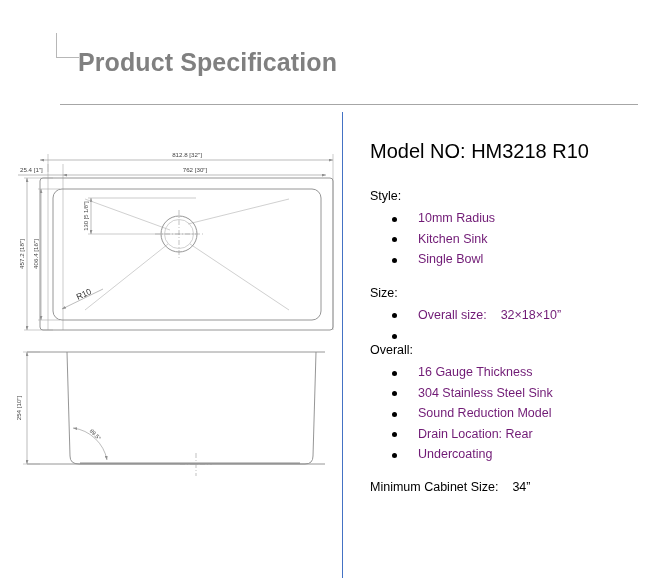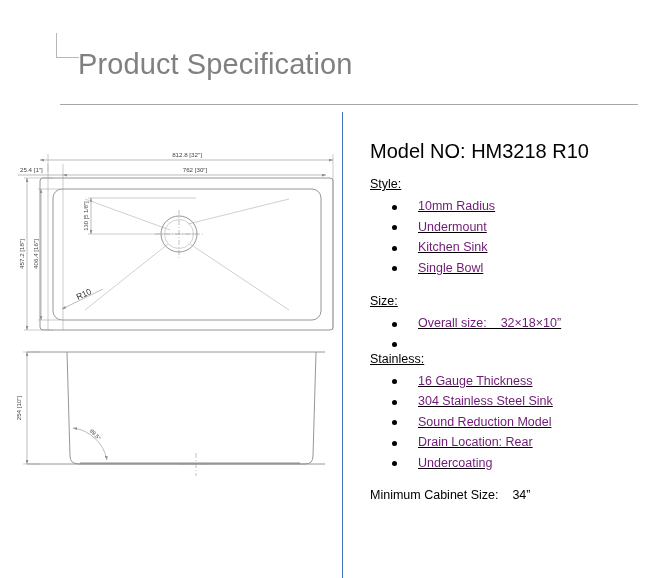--- a/index.html
+++ b/index.html
@@ -14,24 +14,24 @@
     overflow: hidden;
     font-family: "Liberation Sans", sans-serif;
     color: #000;
   }
 
   
   #page-title {
     position: absolute;
     left: 78px;
     top: 48px;
-    font-size: 29px;
+    font-size: 25px;
     color: #808080;
     font-family: "Liberation Sans", sans-serif;
-    font-weight: normal;
+    font-weight: bold;
     letter-spacing: 0.1px;
     white-space: nowrap;
   }
   #corner-bracket {
     position: absolute;
     left: 56px;
     top: 33px;
     width: 22px;
     height: 24px;
     border-left: 1px solid #b7b7b7;
@@ -62,24 +62,24 @@
   #spec-panel {
     position: absolute;
     left: 370px;
     top: 140px;
     width: 286px;
   }
   .model-no {
     font-size: 20px;
     font-family: "Liberation Sans", sans-serif;
     color: #000;
-    margin: 0 0 14px 0;
+    margin: 0 0 26px 0;
     white-space: nowrap;
   }
-  .spec-group { margin-bottom: 15px; text-decoration: underline; }
+  .spec-group { margin-bottom: 15px; }
   .group-heading {
     font-size: 12.5px;
     color: #000;
     margin: 0 0 5px 0;
   }
   ul.spec-list {
     list-style: none;
     margin: 0;
     padding: 0;
   }
@@ -241,36 +241,35 @@
 </div>
 
 <div id="spec-panel">
 
   <div class="model-no">Model NO: HM3218 R10</div>
 
   <div class="spec-group">
     <div class="group-heading">Style:</div>
     <ul class="spec-list">
       <li><span class="bullet-dot"></span><span>10mm Radius</span></li>
-      <li><span class="bullet-dot"></span><span>Undermount</span></li>
       <li><span class="bullet-dot"></span><span>Kitchen Sink</span></li>
       <li><span class="bullet-dot"></span><span>Single Bowl</span></li>
     </ul>
   </div>
 
   <div class="spec-group" style="margin-top:16px;">
     <div class="group-heading">Size:</div>
     <ul class="spec-list">
       <li><span class="bullet-dot"></span><span>Overall size:    32×18×10”</span></li>
       <li><span class="bullet-dot"></span></li>
     </ul>
   </div>
 
   <div class="spec-group" style="margin-top:18px;">
-    <div class="group-heading">Stainless:</div>
+    <div class="group-heading">Overall:</div>
     <ul class="spec-list">
       <li><span class="bullet-dot"></span><span>16 Gauge Thickness</span></li>
       <li><span class="bullet-dot"></span><span>304 Stainless Steel Sink</span></li>
       <li><span class="bullet-dot"></span><span>Sound Reduction Model</span></li>
       <li><span class="bullet-dot"></span><span>Drain Location: Rear</span></li>
       <li><span class="bullet-dot"></span><span>Undercoating</span></li>
     </ul>
   </div>
 
   <div class="footer-note">Minimum Cabinet Size:    34”</div>

